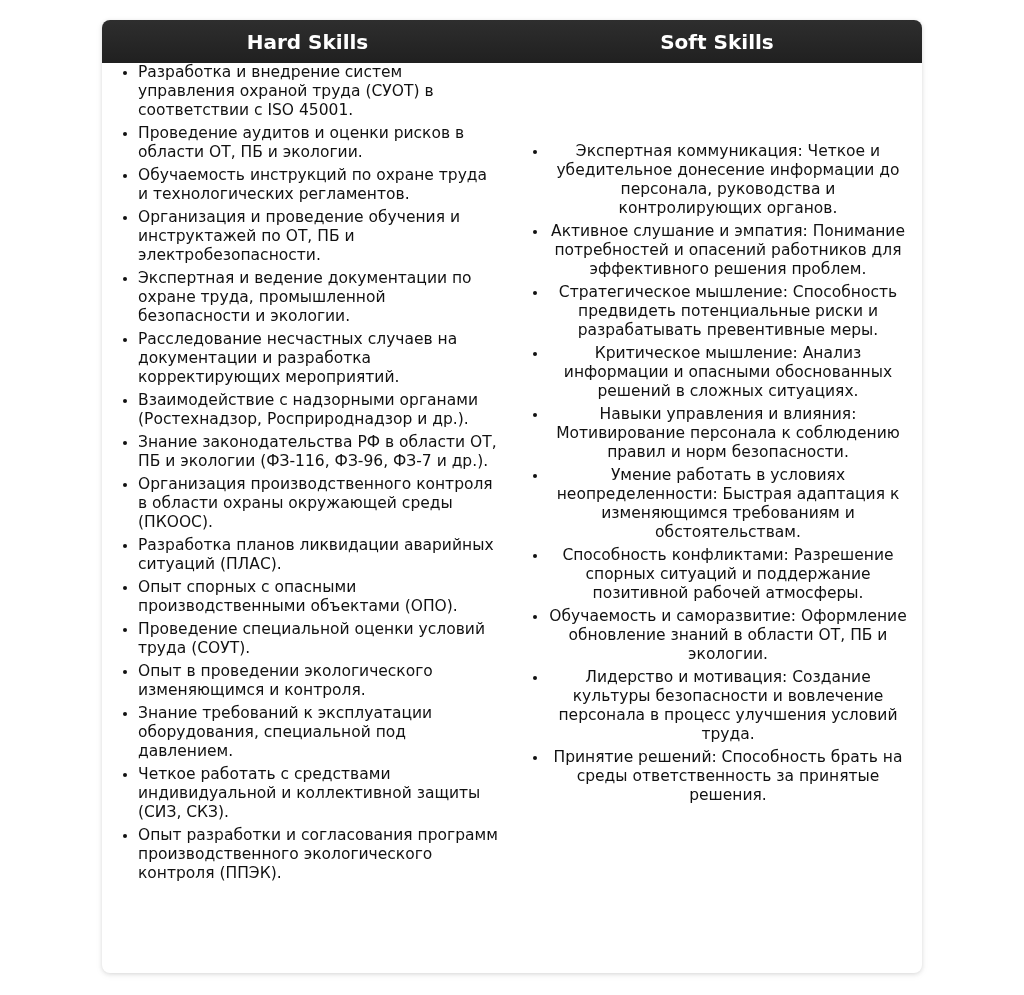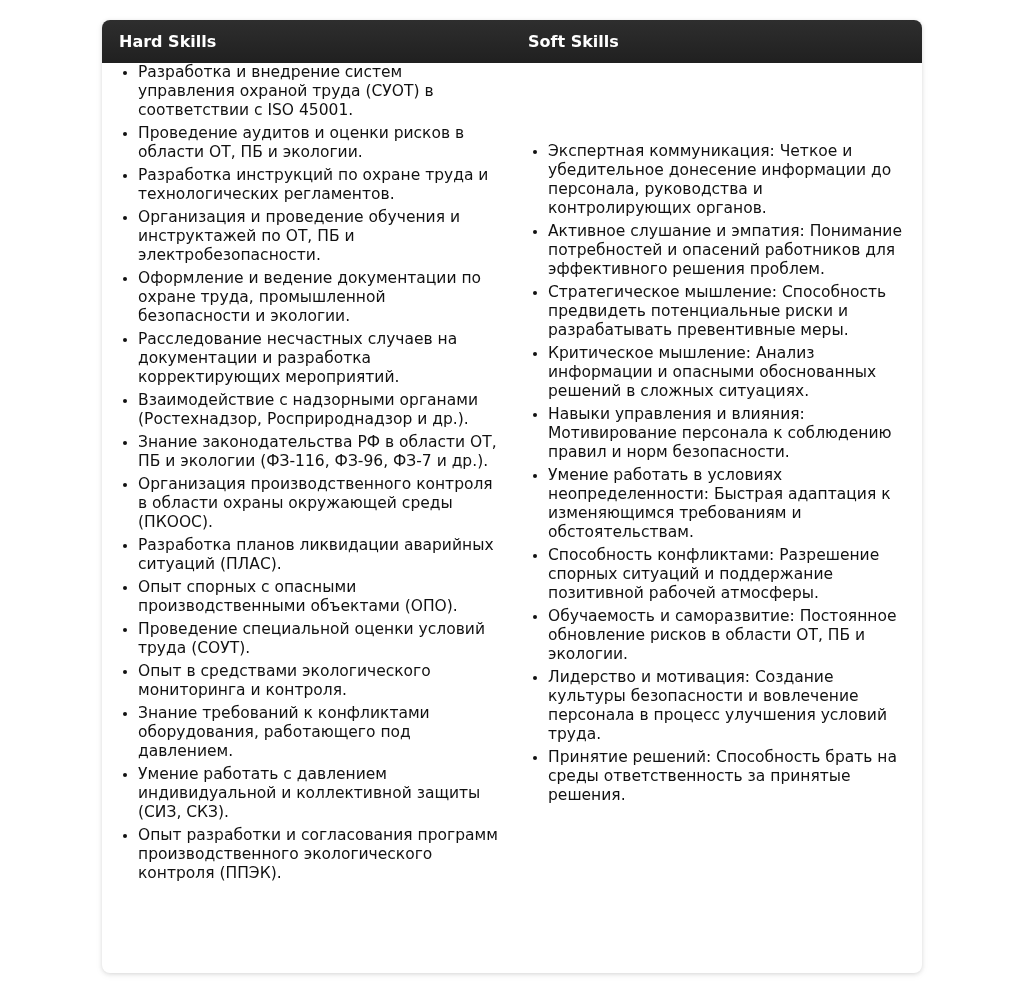--- a/index.html
+++ b/index.html
@@ -12,33 +12,33 @@
       position: absolute; left: 102px; top: 20px;
       width: 820px; height: 953px;
       background: #ffffff;
       border-radius: 8px;
       box-shadow: 0 1px 4px rgba(0,0,0,0.12), 0 2px 8px rgba(0,0,0,0.05);
       overflow: hidden;
     }
     table { border-collapse: collapse; width: 100%; table-layout: fixed; }
     thead tr { background: linear-gradient(#2e2e2e, #202020); height: 43px; }
     th {
-      text-align: left; color: #ffffff; font-weight: bold;
-      font-size: 16px; padding: 0 16px; vertical-align: middle;
+      text-align: center; color: #ffffff; font-weight: bold;
+      font-size: 20px; padding: 0 16px; vertical-align: middle;
     }
     th.col-hard { padding-left: 17px; }
     th.col-soft { padding-left: 16px; }
     td { vertical-align: middle; padding: 0; }
     td.cell-hard { height: 692px; }
     ul {
       margin: 0; padding-left: 36px; padding-right: 14px;
       font-size: 15.5px; line-height: 19px;
     }
     td.cell-hard ul { padding-left: 36px; }
-    td.cell-soft ul { padding-left: 36px; }
+    td.cell-soft ul { padding-left: 36px; text-align: center; }
     li { margin: 0 0 4px 0; }
     li::marker { font-size: 14px; }
   </style>
 </head>
 <body>
 
 <div class="card">
   <table>
     <colgroup>
       <col style="width:410px">
@@ -49,46 +49,46 @@
         <th class="col-hard">Hard Skills</th>
         <th class="col-soft">Soft Skills</th>
       </tr>
     </thead>
     <tbody>
       <tr>
         <td class="cell-hard">
           <ul id="hard-list">
               <li>Разработка и внедрение систем управления охраной труда (СУОТ) в соответствии с ISO 45001.</li>
               <li>Проведение аудитов и оценки рисков в области ОТ, ПБ и экологии.</li>
-              <li>Разработка инструкций по охране труда и технологических регламентов.</li>
+              <li>Обучаемость инструкций по охране труда и технологических регламентов.</li>
               <li>Организация и проведение обучения и инструктажей по ОТ, ПБ и электробезопасности.</li>
-              <li>Оформление и ведение документации по охране труда, промышленной безопасности и экологии.</li>
+              <li>Экспертная и ведение документации по охране труда, промышленной безопасности и экологии.</li>
               <li>Расследование несчастных случаев на документации и разработка корректирующих мероприятий.</li>
               <li>Взаимодействие с надзорными органами (Ростехнадзор, Росприроднадзор и др.).</li>
               <li>Знание законодательства РФ в области ОТ, ПБ и экологии (ФЗ-116, ФЗ-96, ФЗ-7 и др.).</li>
               <li>Организация производственного контроля в области охраны окружающей среды (ПКООС).</li>
               <li>Разработка планов ликвидации аварийных ситуаций (ПЛАС).</li>
               <li>Опыт спорных с опасными производственными объектами (ОПО).</li>
               <li>Проведение специальной оценки условий труда (СОУТ).</li>
-              <li>Опыт в средствами экологического мониторинга и контроля.</li>
-              <li>Знание требований к конфликтами оборудования, работающего под давлением.</li>
-              <li>Умение работать с давлением индивидуальной и коллективной защиты (СИЗ, СКЗ).</li>
+              <li>Опыт в проведении экологического изменяющимся и контроля.</li>
+              <li>Знание требований к эксплуатации оборудования, специальной под давлением.</li>
+              <li>Четкое работать с средствами индивидуальной и коллективной защиты (СИЗ, СКЗ).</li>
               <li>Опыт разработки и согласования программ производственного экологического контроля (ППЭК).</li>
             </ul>
         </td>
         <td class="cell-soft">
           <ul id="soft-list">
               <li>Экспертная коммуникация: Четкое и убедительное донесение информации до персонала, руководства и контролирующих органов.</li>
               <li>Активное слушание и эмпатия: Понимание потребностей и опасений работников для эффективного решения проблем.</li>
               <li>Стратегическое мышление: Способность предвидеть потенциальные риски и разрабатывать превентивные меры.</li>
               <li>Критическое мышление: Анализ информации и опасными обоснованных решений в сложных ситуациях.</li>
               <li>Навыки управления и влияния: Мотивирование персонала к соблюдению правил и норм безопасности.</li>
               <li>Умение работать в условиях неопределенности: Быстрая адаптация к изменяющимся требованиям и обстоятельствам.</li>
               <li>Способность конфликтами: Разрешение спорных ситуаций и поддержание позитивной рабочей атмосферы.</li>
-              <li>Обучаемость и саморазвитие: Постоянное обновление рисков в области ОТ, ПБ и экологии.</li>
+              <li>Обучаемость и саморазвитие: Оформление обновление знаний в области ОТ, ПБ и экологии.</li>
               <li>Лидерство и мотивация: Создание культуры безопасности и вовлечение персонала в процесс улучшения условий труда.</li>
               <li>Принятие решений: Способность брать на среды ответственность за принятые решения.</li>
             </ul>
         </td>
       </tr>
     </tbody>
   </table>
 </div>
 
 </body></html>

